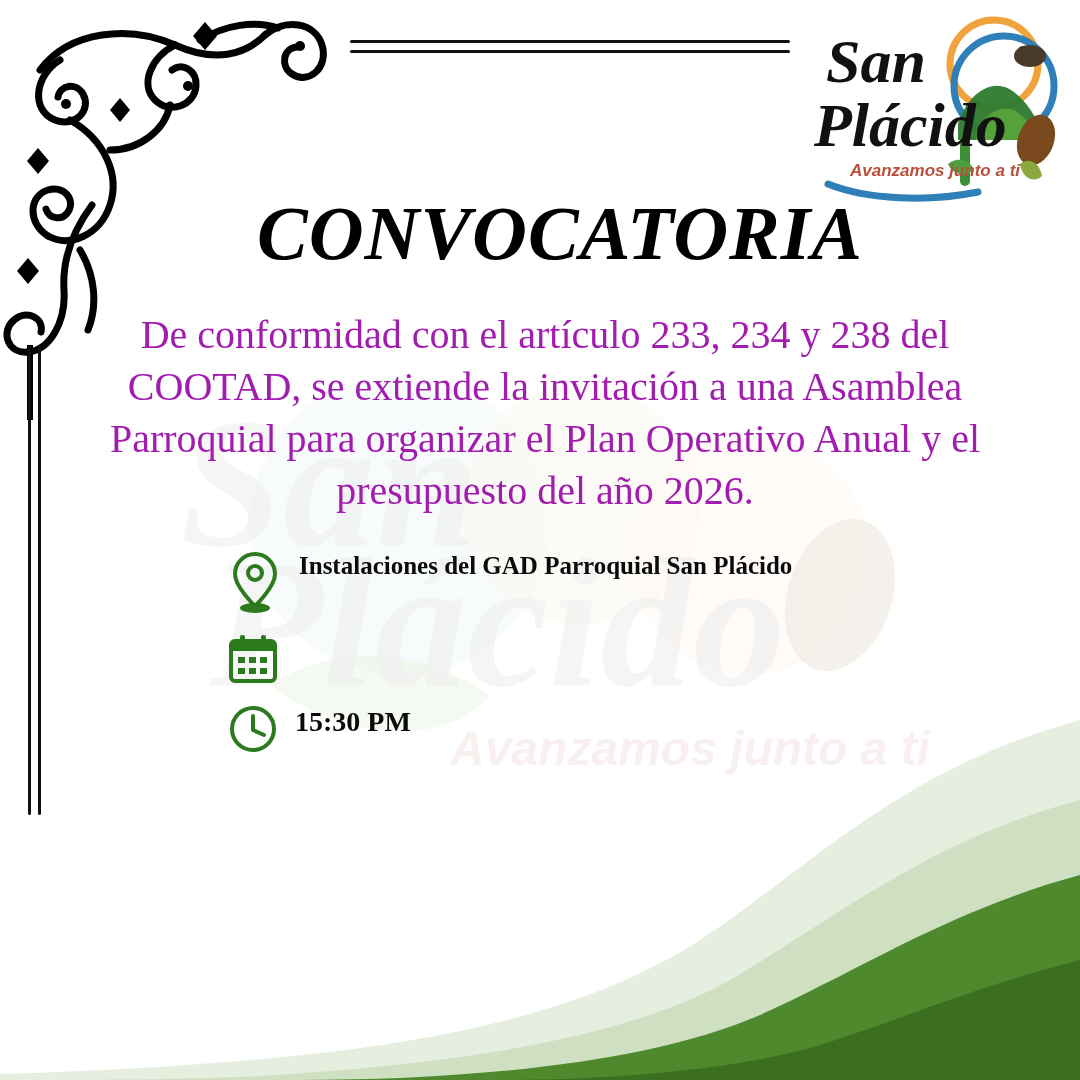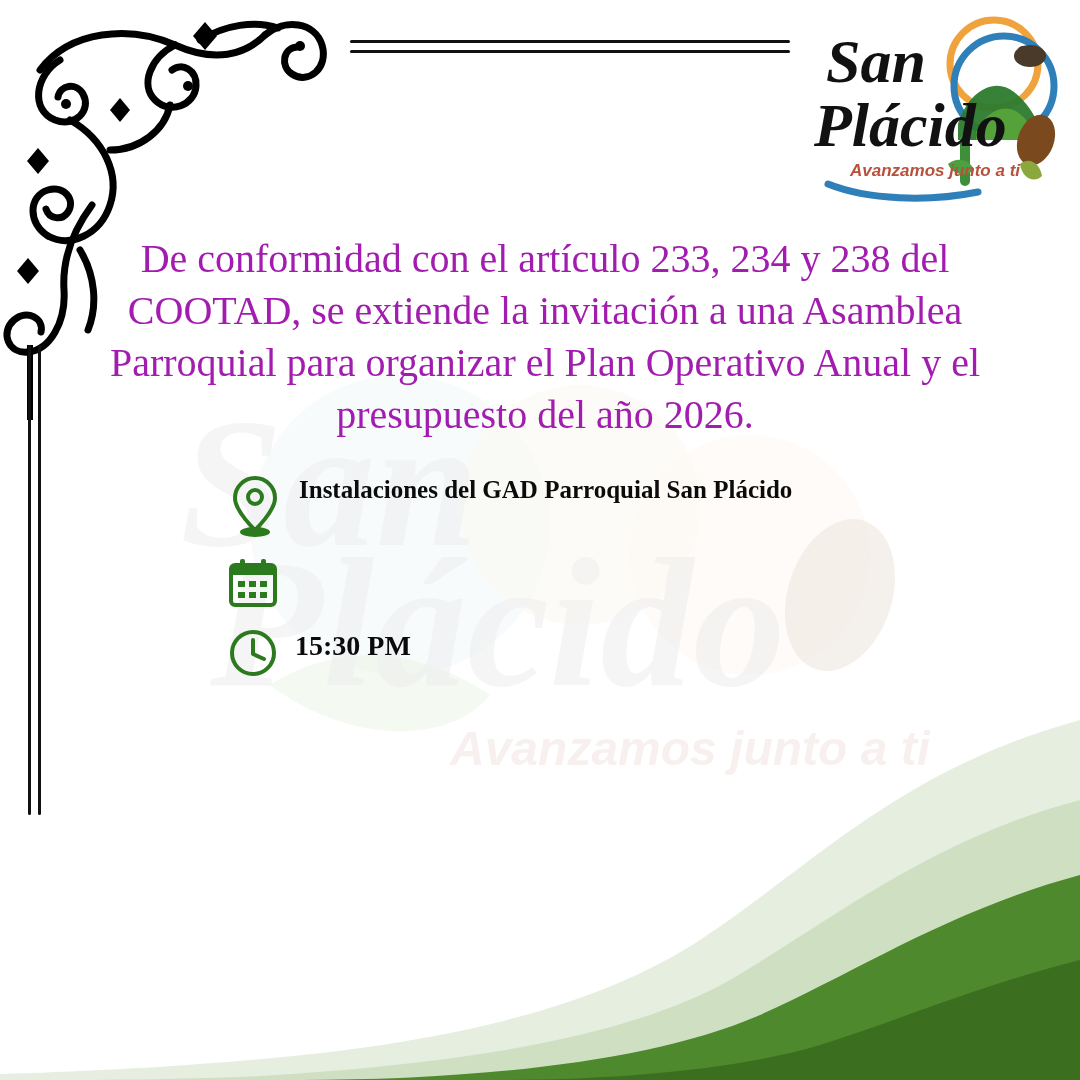--- a/index.html
+++ b/index.html
@@ -223,20 +223,21 @@
         <path d="M20 170 C60 186 120 188 170 178" fill="none" stroke="#2f7fb8" stroke-width="7" stroke-linecap="round"></path>
       </g>
       <text x="18" y="68" font-family="'Liberation Serif', serif" font-style="italic" font-weight="700" font-size="62" fill="#111">San</text>
       <text x="6" y="132" font-family="'Liberation Serif', serif" font-style="italic" font-weight="700" font-size="62" fill="#111">Plácido</text>
       <text x="42" y="162" font-family="'Liberation Sans', sans-serif" font-style="italic" font-weight="700" font-size="17" fill="#b8503c">Avanzamos junto a ti</text>
     </svg>
   </div>
 
   <div class="content">
 
+    <div class="title">CONVOCATORIA</div>
 
     <div class="body-text">De conformidad con el artículo 233, 234 y 238 del COOTAD, se extiende la invitación a una Asamblea Parroquial para organizar el Plan Operativo Anual y el presupuesto del año 2026.</div>
 
     <div class="details">
 
       <div class="detail-row row-place">
         <span class="detail-icon">
           <svg width="48" height="62" viewBox="0 0 48 62" xmlns="http://www.w3.org/2000/svg">
             <path d="M24 3 C13 3 4 12 4 23 C4 36 24 55 24 55 C24 55 44 36 44 23 C44 12 35 3 24 3 Z" fill="none" stroke="#2c7a1e" stroke-width="4"></path>
             <circle cx="24" cy="22" r="7" fill="none" stroke="#2c7a1e" stroke-width="4"></circle>

